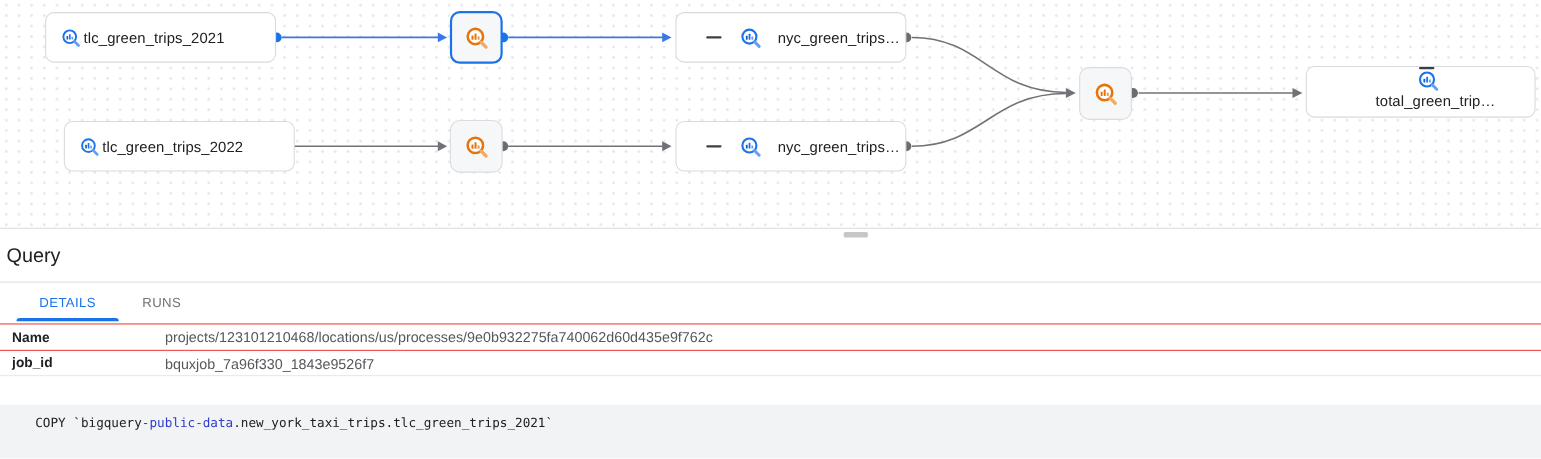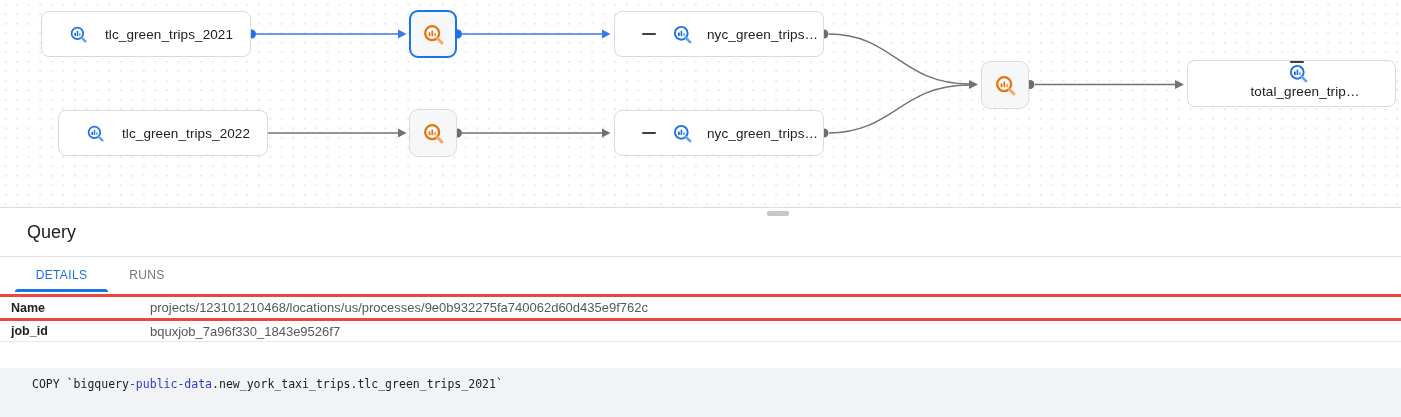--- a/index.html
+++ b/index.html
@@ -19,21 +19,21 @@
   .edge-blue { stroke:#3b78e7; stroke-width:1.6; fill:none; }
   .edge-gray { stroke:#6f7276; stroke-width:1.4; fill:none; }
   .arrow-blue { fill:#3b78e7; }
   .arrow-gray { fill:#6f7276; }
   .dot-blue { fill:#1a73e8; }
   .dot-gray { fill:#6b6e71; }
 
   .table-node {
     position:absolute; height:46px; width:210px;
     background:#fff; border:1px solid #d9dadd; border-radius:8px;
-    display:flex; align-items:center; gap:17px; padding-left:27px;
+    display:flex; align-items:center; gap:2px; padding-left:13px;
     cursor:pointer;
   }
   .table-node .node-label {
     font-size:13.5px; font-weight:500; color:#202124; letter-spacing:.1px;
     white-space:nowrap; overflow:hidden;
   }
   .table-node.collapsible { padding-left:27px; gap:0; }
   .table-node.collapsible .collapse { margin-right:16px; }
   .table-node.collapsible .bq { margin-right:14px; }
   .collapse { width:14px; height:2.2px; background:#3c4043; border-radius:1px; flex:0 0 auto; }
@@ -47,42 +47,42 @@
   .bq { flex:0 0 auto; }
 
   
   .resize-handle {
     position:absolute; left:767px; top:211px; width:22px; height:4.5px;
     background:#c7c7ca; border-radius:1.5px; cursor:ns-resize;
   }
 
   
   .panel-header {
-    height:49px; display:flex; align-items:center; padding-left:27px;
+    height:49px; display:flex; align-items:center; padding-left:6px;
     border-bottom:1px solid #e2e2e4;
     text-align:right;
   }
   .panel-title { font-size:18px; color:#202124; }
 
   .tabs { display:flex; height:35px;margin-left:15px; }
   .tab {
     height:35px; display:flex; align-items:center; justify-content:center;
     font-size:12px; font-weight:500; letter-spacing:.35px; color:#737373;
     position:relative; cursor:pointer;
   }
   .tab-details { width:93px; }
   .tab-runs { width:78px; }
   .tab.active { color:#1a73e8; }
   .tab.active::after {
     content:""; position:absolute; left:0; right:0; bottom:0; height:3px;
     background:#1a73e8; border-radius:3px 3px 0 0;
   }
 
   .kv-table { margin-top:2px; }
-  .kv-row { display:flex; align-items:center; height:24px; border-top:3px solid #ef4444; }
+  .kv-row { display:flex; align-items:center; height:24px; border-top:1px solid #ef4444; }
   .kv-row:last-child { border-bottom:1px solid #e8e8ea; }
   .kv-label { width:150px; padding-left:11px; font-size:12.5px; font-weight:bold; color:#202124; flex:0 0 auto; }
   .kv-value { font-size:13px; color:#54585d; white-space:nowrap; }
 
   .code-block {
     position:absolute; left:0; right:0; bottom:0; height:49px;
     background:#f1f3f4; padding:7px 0 0 32px;
     font-family:"DejaVu Sans Mono", monospace;
     font-size:11.5px; line-height:18.5px; color:#202124; white-space:pre;
   }

